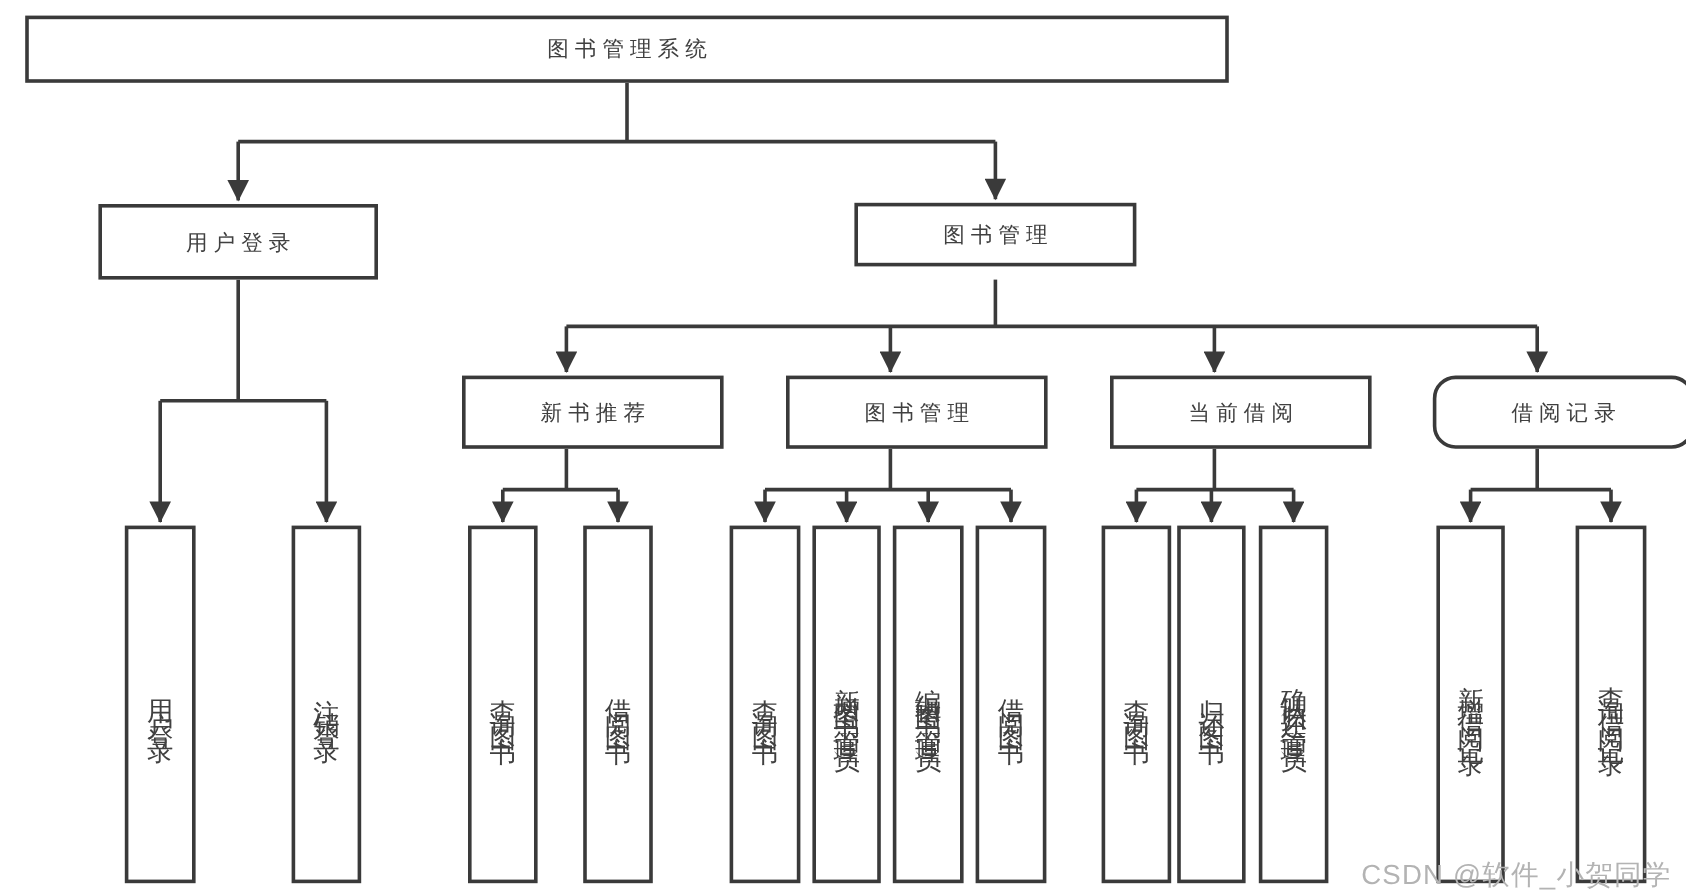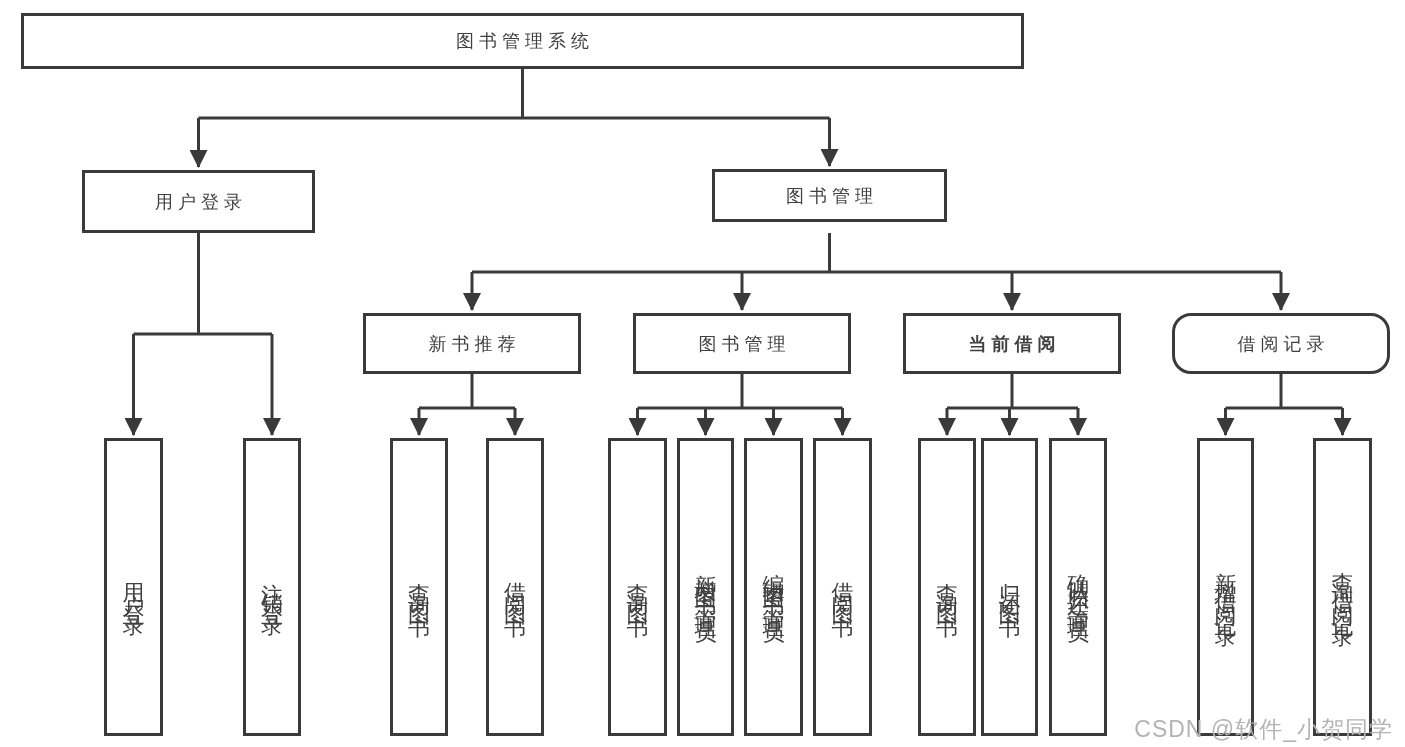--- a/index.html
+++ b/index.html
@@ -65,24 +65,24 @@
     right: 12px;
     font-size: 23px;
     color: #b3b3b3;
     letter-spacing: 1px;
     white-space: nowrap;
   }
   
   #node-root        { left: 21px;  top: 13px;  width: 1003px; height: 56px; }
   #node-user-login  { left: 82px;  top: 170px; width: 233px;  height: 63px; }
   #node-book-mgmt   { left: 712px; top: 169px; width: 235px;  height: 53px; }
-  .lvl3             { top: 313px; width: 218px; height: 61px; }
+  .lvl3             { top: 313px; width: 218px; height: 61px; margin-left: 22px; }
   #node-new-book    { left: 363px; }
   #node-book-borrow { left: 633px; }
-  #node-cur-borrow  { left: 903px; font-weight: bold; }
+  #node-cur-borrow  { left: 903px; }
   #node-borrow-rec  { left: 1172px; border-radius: 19px; }
 
   #leaf-user-login     { left: 104px;  width: 59px; }
   #leaf-logout         { left: 243px;  width: 58px; }
   #leaf-query-books-1  { left: 390px;  width: 58px; }
   #leaf-borrow-books-1 { left: 486px;  width: 58px; }
   #leaf-query-books-2  { left: 608px;  width: 59px; }
   #leaf-add-books      { left: 677px;  width: 57px; }
   #leaf-edit-books     { left: 744px;  width: 59px; }
   #leaf-borrow-books-2 { left: 813px;  width: 59px; }

